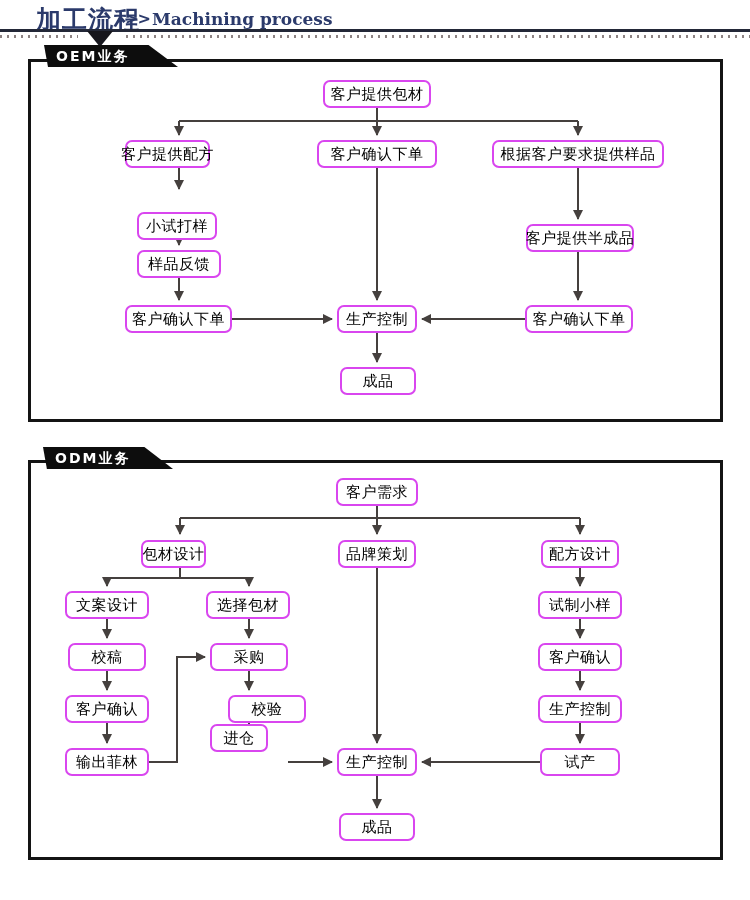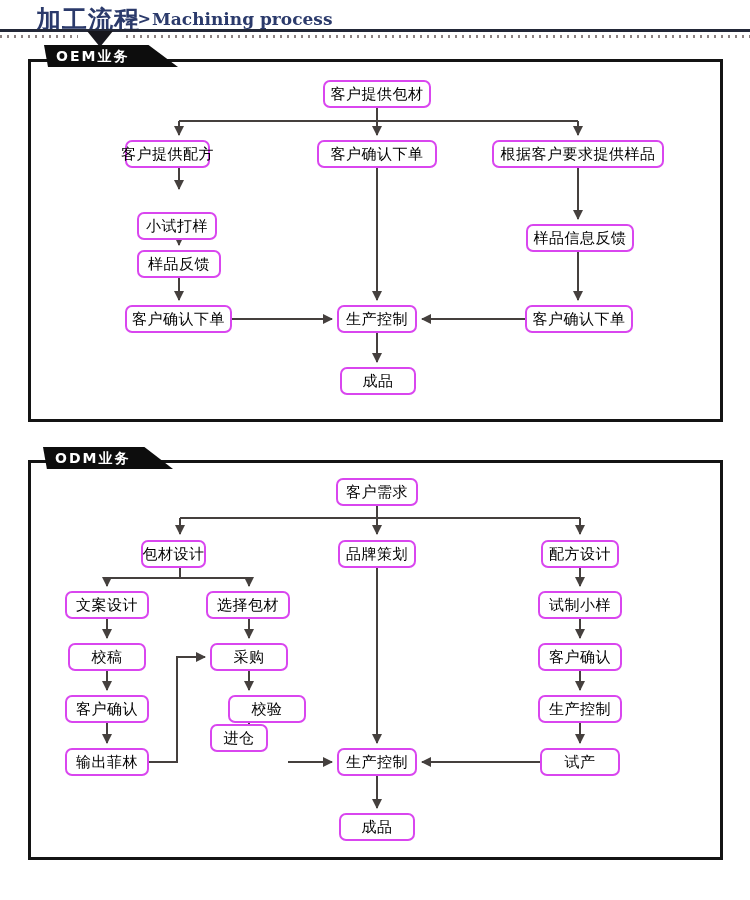--- a/index.html
+++ b/index.html
@@ -95,21 +95,21 @@
   <line x1="349" y1="274" x2="349" y2="303" marker-end="url(#ahA)"></line>
 </svg>
 
 <div class="node" style="left:323px;top:80px;width:108px;">客户提供包材</div>
 <div class="node" style="left:125px;top:140px;width:85px;">客户提供配方</div>
 <div class="node" style="left:317px;top:140px;width:120px;">客户确认下单</div>
 <div class="node" style="left:492px;top:140px;width:172px;">根据客户要求提供样品</div>
 <div class="node" style="left:137px;top:212px;width:80px;">小试打样</div>
 <div class="node" style="left:137px;top:250px;width:84px;">样品反馈</div>
 <div class="node" style="left:125px;top:305px;width:107px;">客户确认下单</div>
-<div class="node" style="left:526px;top:224px;width:108px;">样品信息反馈</div>
+<div class="node" style="left:526px;top:224px;width:108px;">客户提供半成品</div>
 <div class="node" style="left:525px;top:305px;width:108px;">客户确认下单</div>
 <div class="node" style="left:337px;top:305px;width:80px;">生产控制</div>
 <div class="node" style="left:340px;top:367px;width:76px;">成品</div>
 
 <div class="section" id="odm-box"></div>
 <div class="tag" id="odm-tag">ODM业务流程</div>
 
 <svg class="wires" id="odm-wires" width="695" height="400">
   <defs>
     <marker id="ahB" markerWidth="12" markerHeight="12" refX="9" refY="5" orient="auto" markerUnits="userSpaceOnUse">

